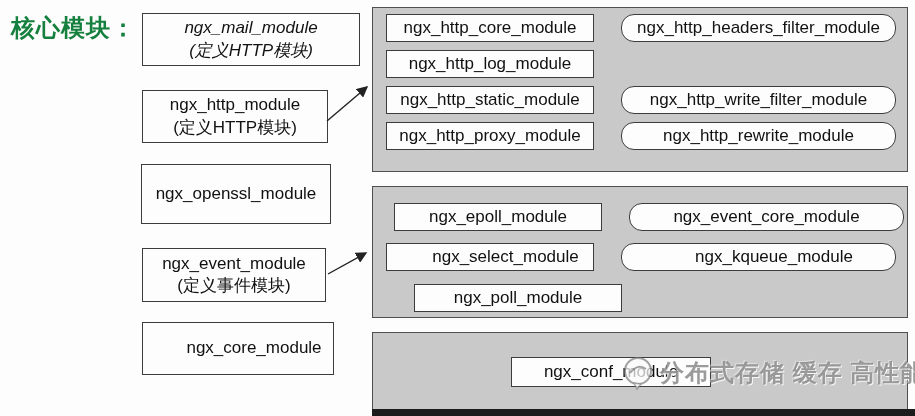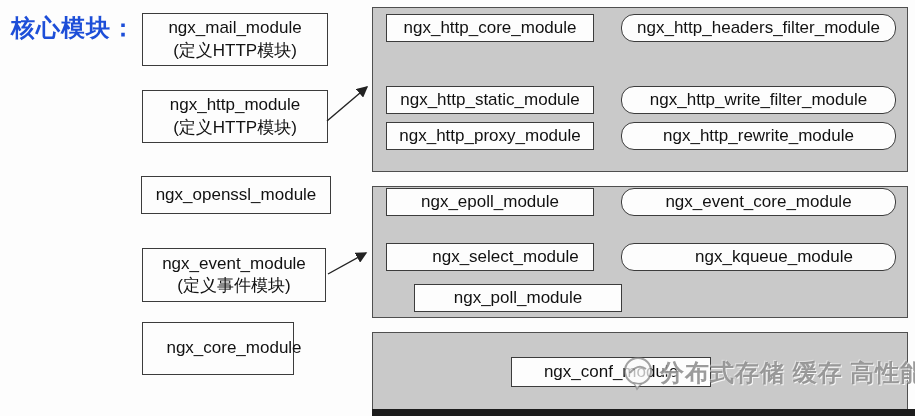--- a/index.html
+++ b/index.html
@@ -7,38 +7,38 @@
     position: relative;
     width: 915px; height: 416px;
     background: #fdfdfd;
     overflow: hidden;
     font-family: "Liberation Sans", "DejaVu Sans", sans-serif;
     color: #111;
   }
   .heading {
     position: absolute; left: 11px; top: 12px;
     font-size: 24px; font-weight: bold; letter-spacing: 1px;
-    color: #1d4ed8;
+    color: #15803d;
   }
   
   .lbox {
     position: absolute;
     background: #fdfdfd;
     border: 1px solid #3c3c3c;
     display: flex; flex-direction: column;
     align-items: center; justify-content: center;
     text-align: center;
     font-size: 17px; line-height: 1.3;
     box-sizing: border-box;
   }
-  .lbox-mail    { left: 142px; top: 13px;  width: 186px; height: 53px; }
+  .lbox-mail    { left: 142px; top: 13px;  width: 218px; height: 53px; font-style: italic; }
   .lbox-http    { left: 142px; top: 90px;  width: 186px; height: 53px; }
-  .lbox-openssl { left: 141px; top: 176px; width: 190px; height: 38px; }
+  .lbox-openssl { left: 141px; top: 164px; width: 190px; height: 60px; }
   .lbox-event   { left: 142px; top: 248px; width: 184px; height: 54px; align-items: center; }
-  .lbox-core    { left: 142px; top: 322px; width: 152px; height: 53px; padding-left: 32px; }
+  .lbox-core    { left: 142px; top: 322px; width: 192px; height: 53px; padding-left: 32px; }
   
   .panel {
     position: absolute; left: 372px; width: 536px;
     background: #c9c9c9;
     border: 1px solid #4f4f4f;
     box-sizing: border-box;
   }
   .panel-http  { top: 7px;   height: 165px; }
   .panel-event { top: 186px; height: 132px; }
   .panel-conf  { top: 332px; height: 91px;  }
@@ -48,21 +48,21 @@
     background: #fdfdfd;
     border: 1px solid #3c3c3c;
     display: flex; align-items: center; justify-content: center;
     font-size: 17px;
     box-sizing: border-box;
     white-space: nowrap;
   }
   .colL { left: 13px;  width: 208px; height: 28px; }
   .colR { left: 248px; width: 275px; height: 28px; border-radius: 13px; }
   .rowA { top: 6px; }   .rowB { top: 42px; }  .rowC { top: 78px; }  .rowD { top: 114px; }
-  .erowA { top: 1px; } .erowB { top: 56px; padding-left: 31px; } .erowC { top: 97px; margin-left: 28px; }
+  .erowA { top: 16px; margin-left: 8px; } .erowB { top: 56px; padding-left: 31px; } .erowC { top: 97px; margin-left: 28px; }
   .conf-box { left: 138px; top: 24px; width: 200px; height: 30px; }
   
   .arrows { position: absolute; left: 0; top: 0; width: 915px; height: 416px; pointer-events: none; }
   
   .watermark {
     position: absolute; left: 620px; top: 355px;
     display: flex; align-items: center;
     pointer-events: none;
   }
   .wm-logo { width: 36px; height: 36px; margin-right: 4px; opacity: 0.85; }
@@ -98,20 +98,21 @@
   <div class="lbox lbox-event">
     <span>ngx_event_module</span>
     <span>(定义事件模块)</span>
   </div>
   <div class="lbox lbox-core">
     <span>ngx_core_module</span>
   </div>
 
   <div class="panel panel-http">
     <div class="mbox colL rowA">ngx_http_core_module</div>
+    <div class="mbox colL rowB">ngx_http_log_module</div>
     <div class="mbox colL rowC">ngx_http_static_module</div>
     <div class="mbox colL rowD">ngx_http_proxy_module</div>
     <div class="mbox colR rowA">ngx_http_headers_filter_module</div>
     <div class="mbox colR rowC">ngx_http_write_filter_module</div>
     <div class="mbox colR rowD">ngx_http_rewrite_module</div>
   </div>
 
   <div class="panel panel-event">
     <div class="mbox colL erowA">ngx_epoll_module</div>
     <div class="mbox colL erowB">ngx_select_module</div>

